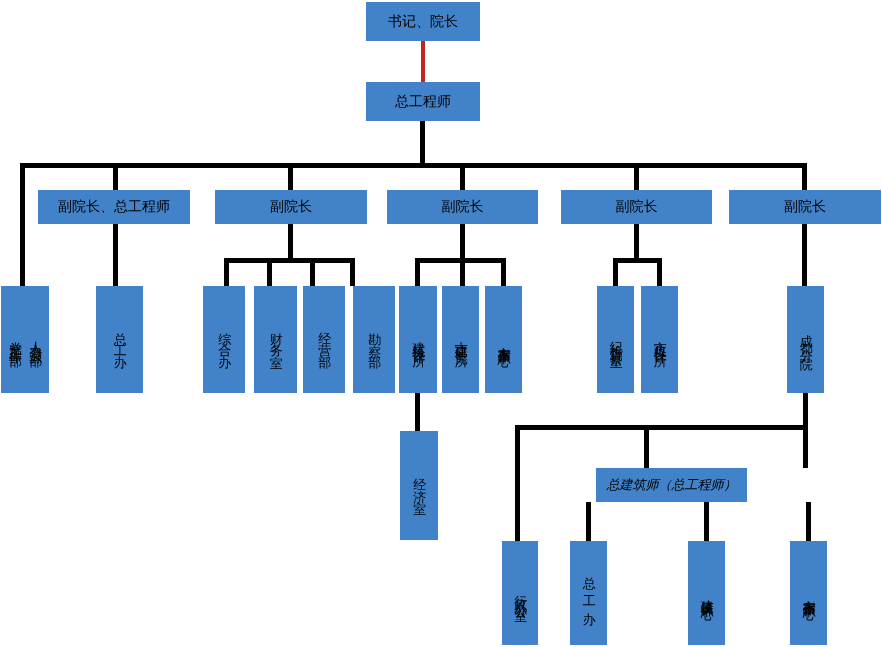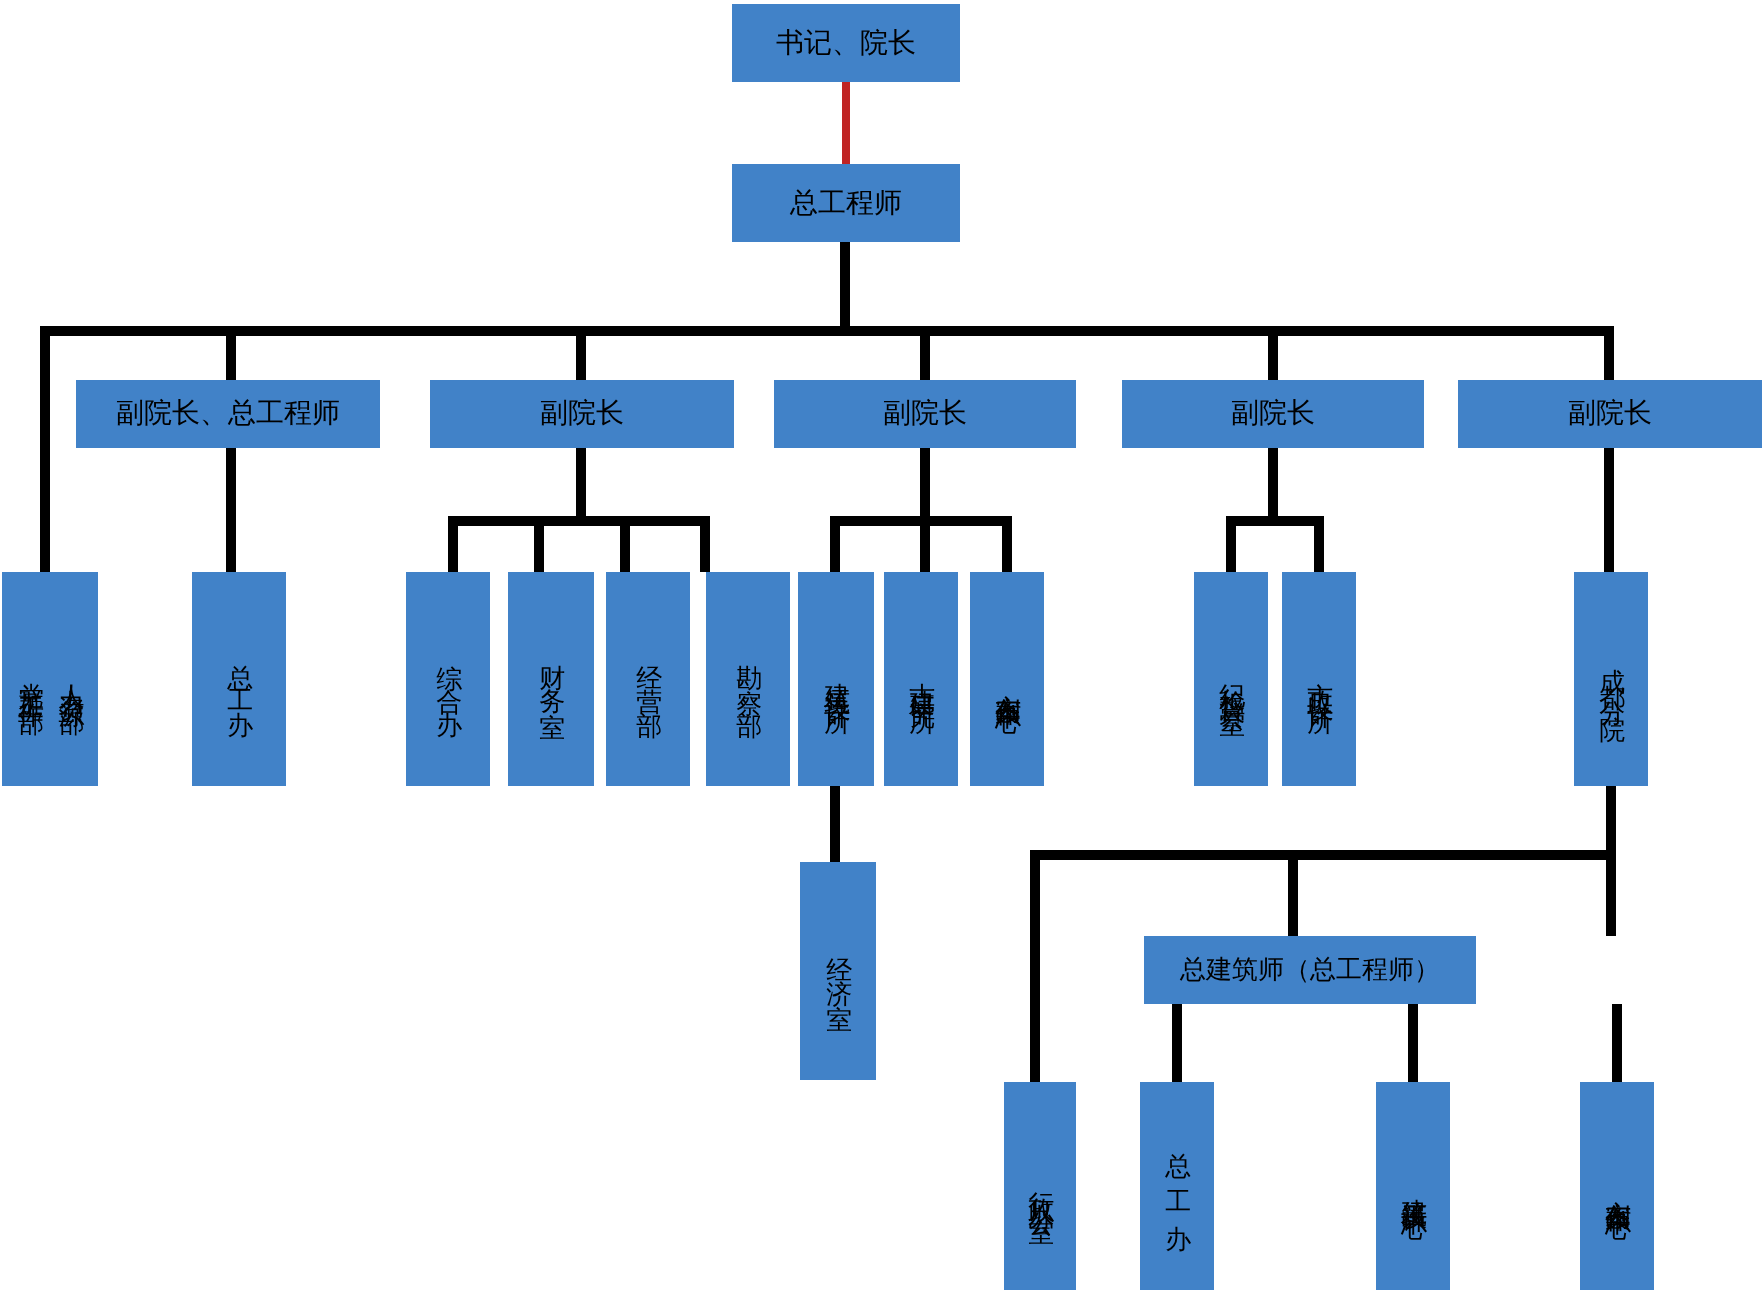--- a/index.html
+++ b/index.html
@@ -103,20 +103,20 @@
   <div class="node v sp3" style="left:353px;top:286px;width:42px;height:107px;">勘察部</div>
   <div class="node v" style="left:399px;top:286px;width:38px;height:107px;">建筑设计所</div>
   <div class="node v" style="left:442px;top:286px;width:37px;height:107px;">古建研究所</div>
   <div class="node v sp6" style="left:485px;top:286px;width:37px;height:107px;">方案创作中心</div>
   <div class="node v" style="left:597px;top:286px;width:37px;height:107px;">纪检督察室</div>
   <div class="node v" style="left:641px;top:286px;width:37px;height:107px;">市政设计所</div>
   <div class="node v sp4" style="left:787px;top:286px;width:37px;height:107px;">成都分院</div>
 
   <div class="node v sp3" style="left:400px;top:431px;width:38px;height:109px;">经济室</div>
 
-  <div class="node small" style="left:572px;top:468px;width:166px;height:34px;">总建筑师（总工程师）</div>
+  <div class="node small" style="left:596px;top:468px;width:151px;height:34px;font-style:italic;">总建筑师（总工程师）</div>
 
   <div class="node v" style="left:502px;top:541px;width:36px;height:104px;">行政办公室</div>
   <div class="node v spX" style="left:570px;top:541px;width:37px;height:104px;">总工办</div>
   <div class="node v sp6" style="left:688px;top:541px;width:37px;height:104px;">建筑设计中心</div>
   <div class="node v sp6" style="left:790px;top:541px;width:37px;height:104px;">方案创作中心</div>
 
 </div>
 
 </body></html>

